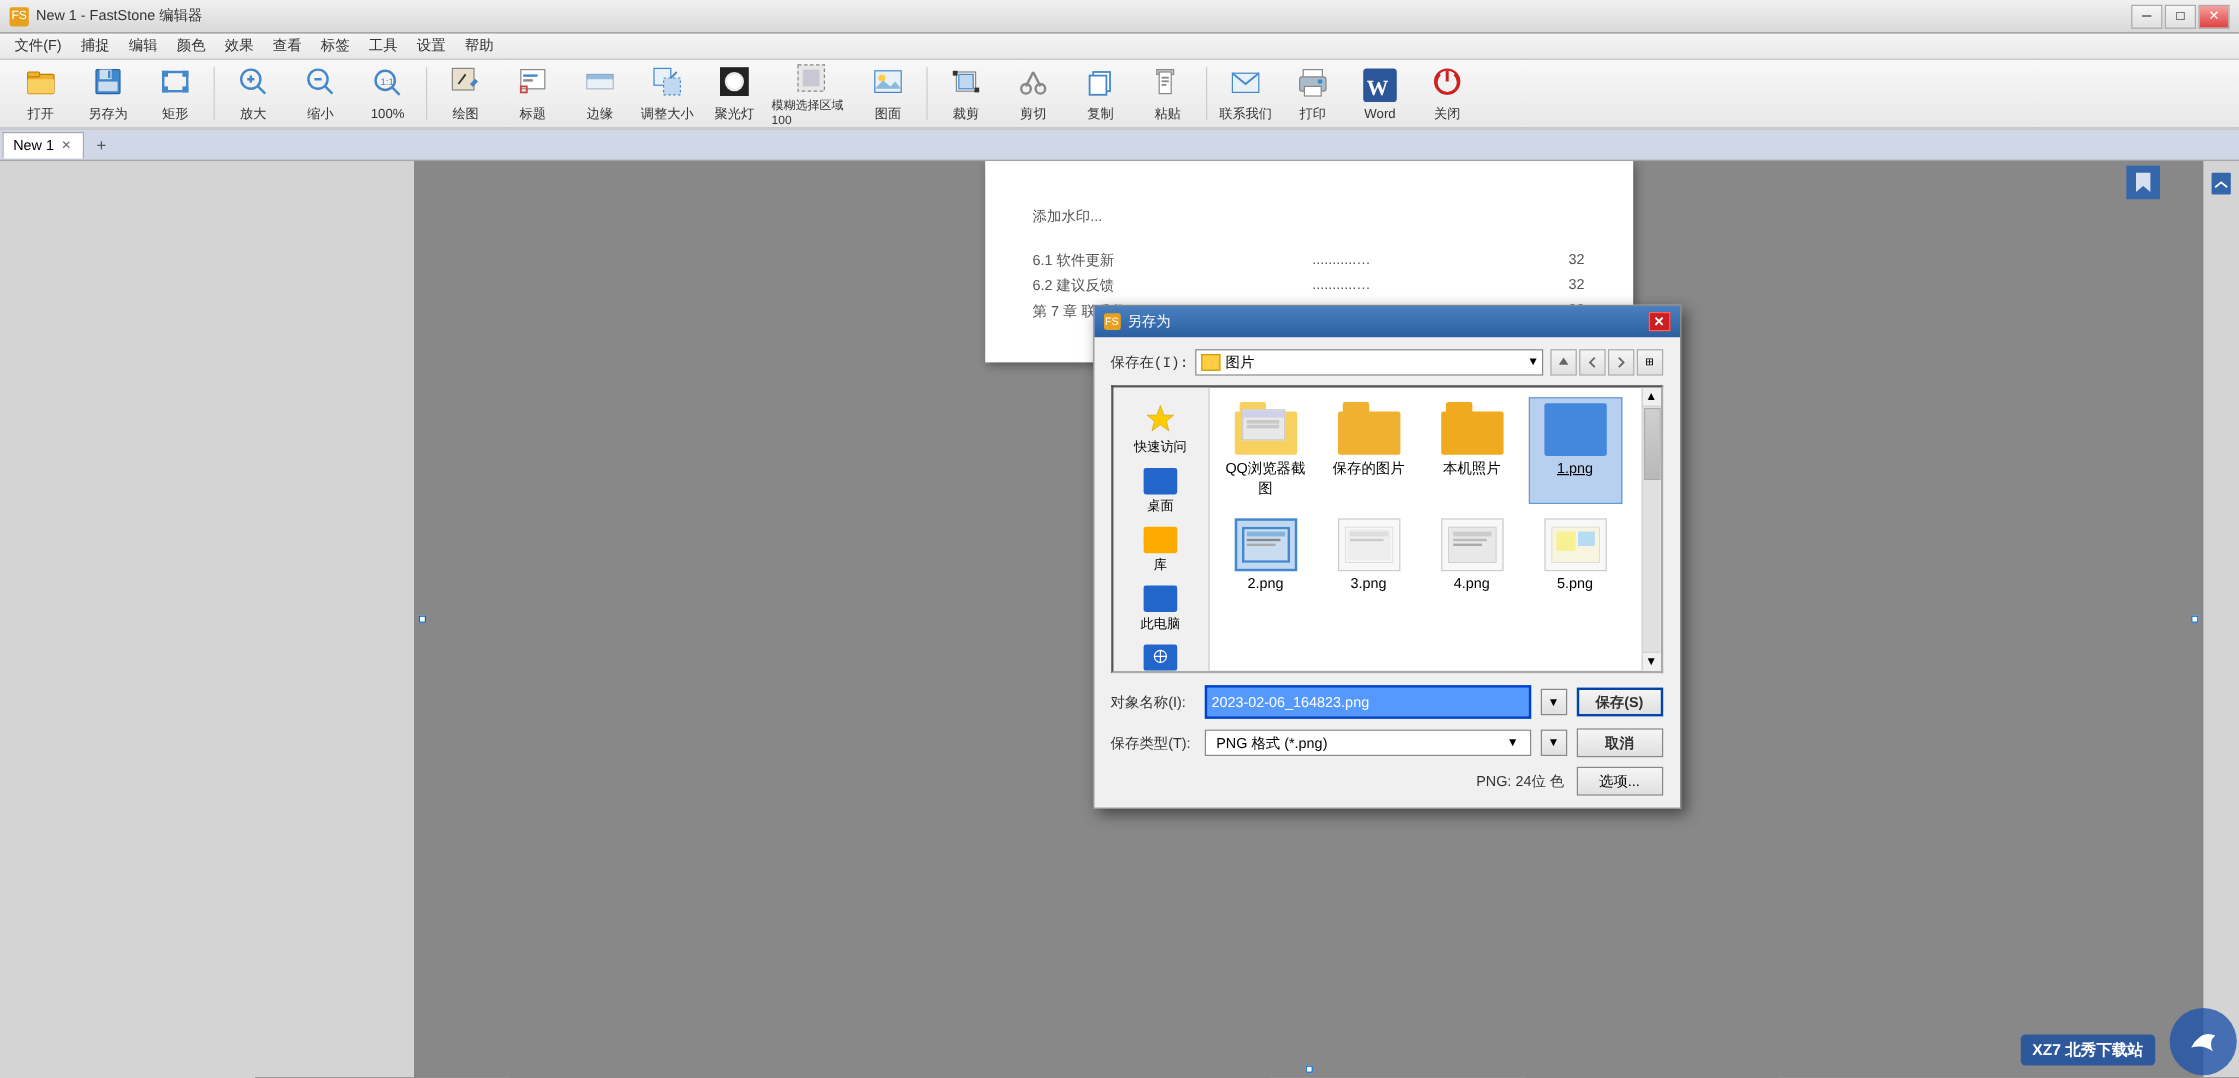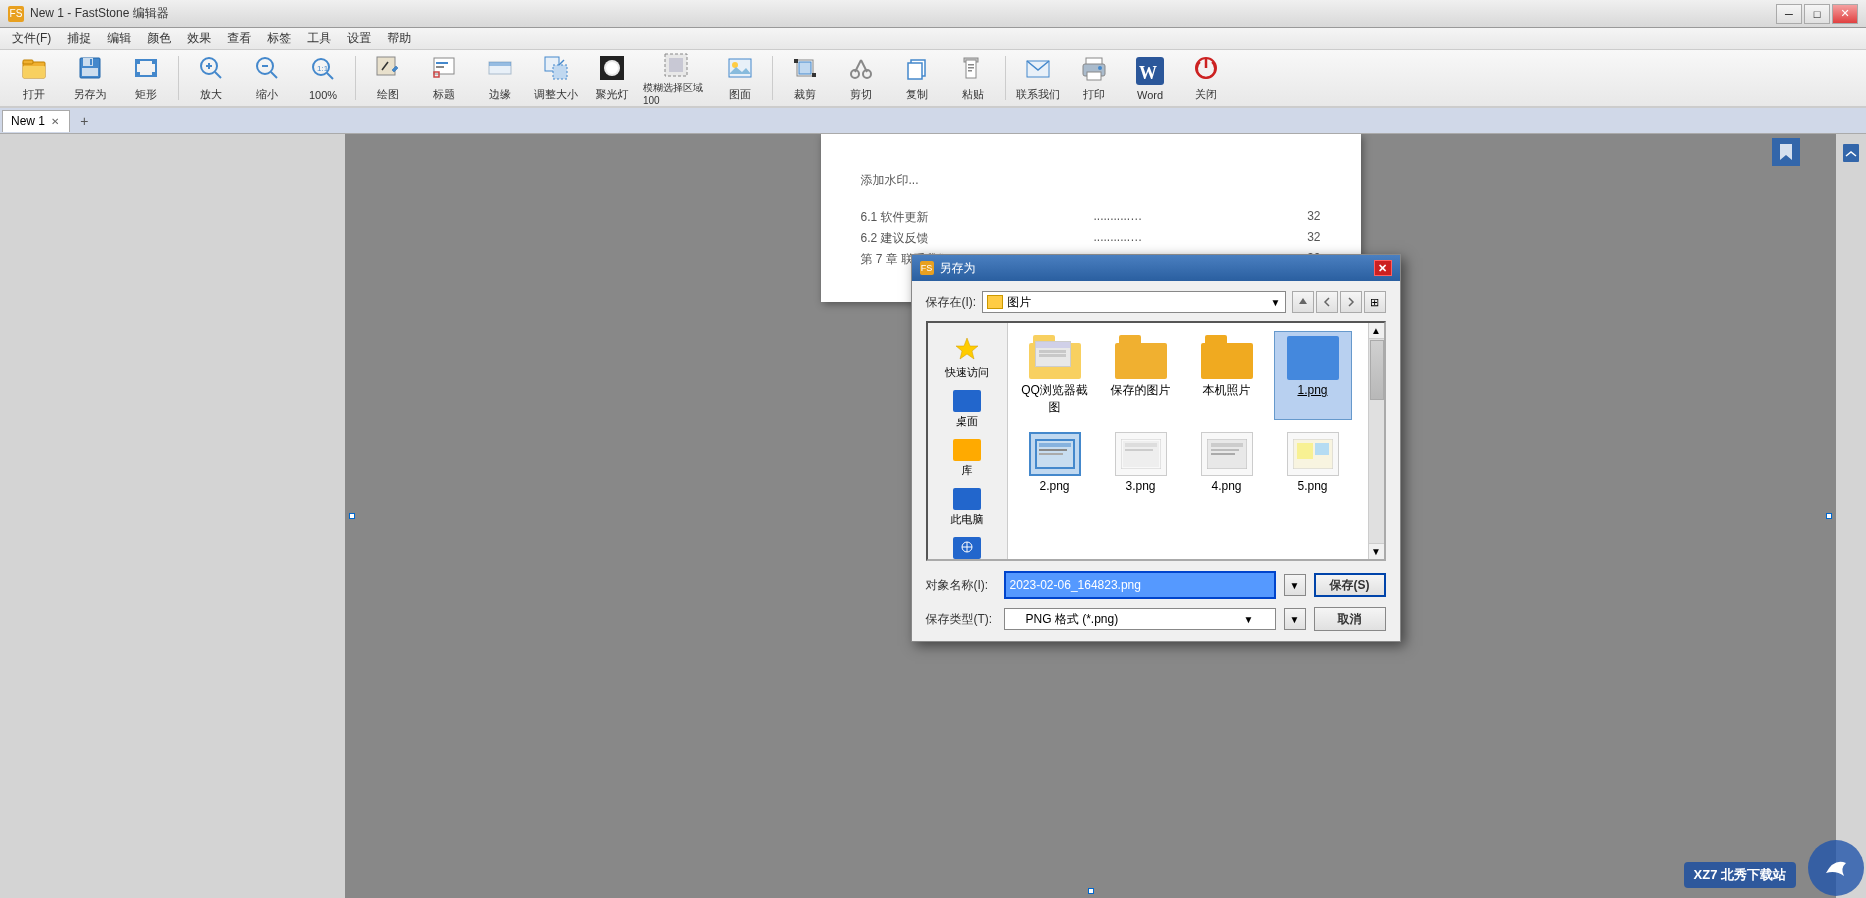--- a/index.html
+++ b/index.html
@@ -107,21 +107,21 @@
     }
     .dialog-title-icon { width: 14px; height: 14px; background: #e8a020; border-radius: 2px; font-size: 9px; display: flex; align-items: center; justify-content: center; }
     .dialog-close-btn {
       width: 18px; height: 16px; background: #cc2020; border: 1px solid #ff6060;
       display: flex; align-items: center; justify-content: center; cursor: pointer;
       font-size: 11px; color: white; font-weight: bold;
     }
     .dialog-body { padding: 10px 14px; }
 
     
-    .location-row { display: flex; align-items: center; gap: 6px; margin-bottom: 8px; }
+    .location-row { display: flex; align-items: center; gap: 6px; margin-bottom: 8px; font-family: Liberation Mono, monospace; }
     .location-label { font-size: 12px; color: #333; white-space: nowrap; }
     .location-dropdown {
       flex: 1; height: 22px; border: 1px solid #888; background: white;
       display: flex; align-items: center; padding: 0 4px; font-size: 12px; cursor: pointer;
     }
     .location-icon { width: 16px; height: 14px; background: #ffcc44; border: 1px solid #cc9900; margin-right: 4px; }
     .location-btns { display: flex; gap: 2px; }
     .loc-btn { width: 22px; height: 22px; border: 1px solid #aaa; background: linear-gradient(to bottom, #f5f5f5, #e0e0e0); display: flex; align-items: center; justify-content: center; cursor: pointer; font-size: 11px; }
 
     
@@ -171,21 +171,21 @@
       width: 72px; height: 24px; border: 1px solid #888;
       background: linear-gradient(to bottom, #f5f5f5, #e0e0e0);
       display: flex; align-items: center; justify-content: center;
       cursor: pointer; font-size: 12px; font-weight: bold; color: #333;
     }
     .action-btn.primary { border: 2px solid #0044aa; }
 
     
     .filetype-select {
       flex: 1; height: 22px; border: 1px solid #888; background: white;
-      display: flex; align-items: center; padding: 0 21px; font-size: 12px; cursor: pointer;
+      display: flex; align-items: center; padding: 0 9px; font-size: 12px; cursor: pointer;
       position: relative;
       text-align: right;
     }
 
     
     .bottom-row { display: flex; align-items: center; justify-content: flex-end; gap: 10px; margin-top: 8px; }
     .png-info { font-size: 12px; color: #333; }
     .options-btn {
       width: 72px; height: 24px; border: 1px solid #888;
       background: linear-gradient(to bottom, #f5f5f5, #e0e0e0);
@@ -715,20 +715,24 @@
         <div class="input-row">
           <span class="input-label">保存类型(T):</span>
           <div class="filetype-select">
             <span>PNG 格式 (*.png)</span>
             <span style="margin-left:auto;font-size:10px;">▼</span>
           </div>
           <div class="input-dropdown">▼</div>
           <div class="action-btn">取消</div>
         </div>
 
+        <div class="bottom-row">
+          <span class="png-info">PNG: 24位 色</span>
+          <div class="options-btn">选项...</div>
+        </div>
       </div>
     </div>
   </div>
 
   <div class="right-sidebar">
     <div class="right-nav-icon">
       <svg width="22" height="22" viewBox="0 0 22 22">
         <rect x="3" y="2" width="16" height="18" rx="1" fill="#3366aa"></rect>
         <path d="M6 14 L11 10 L16 14" fill="none" stroke="white" stroke-width="1.5"></path>
       </svg>

